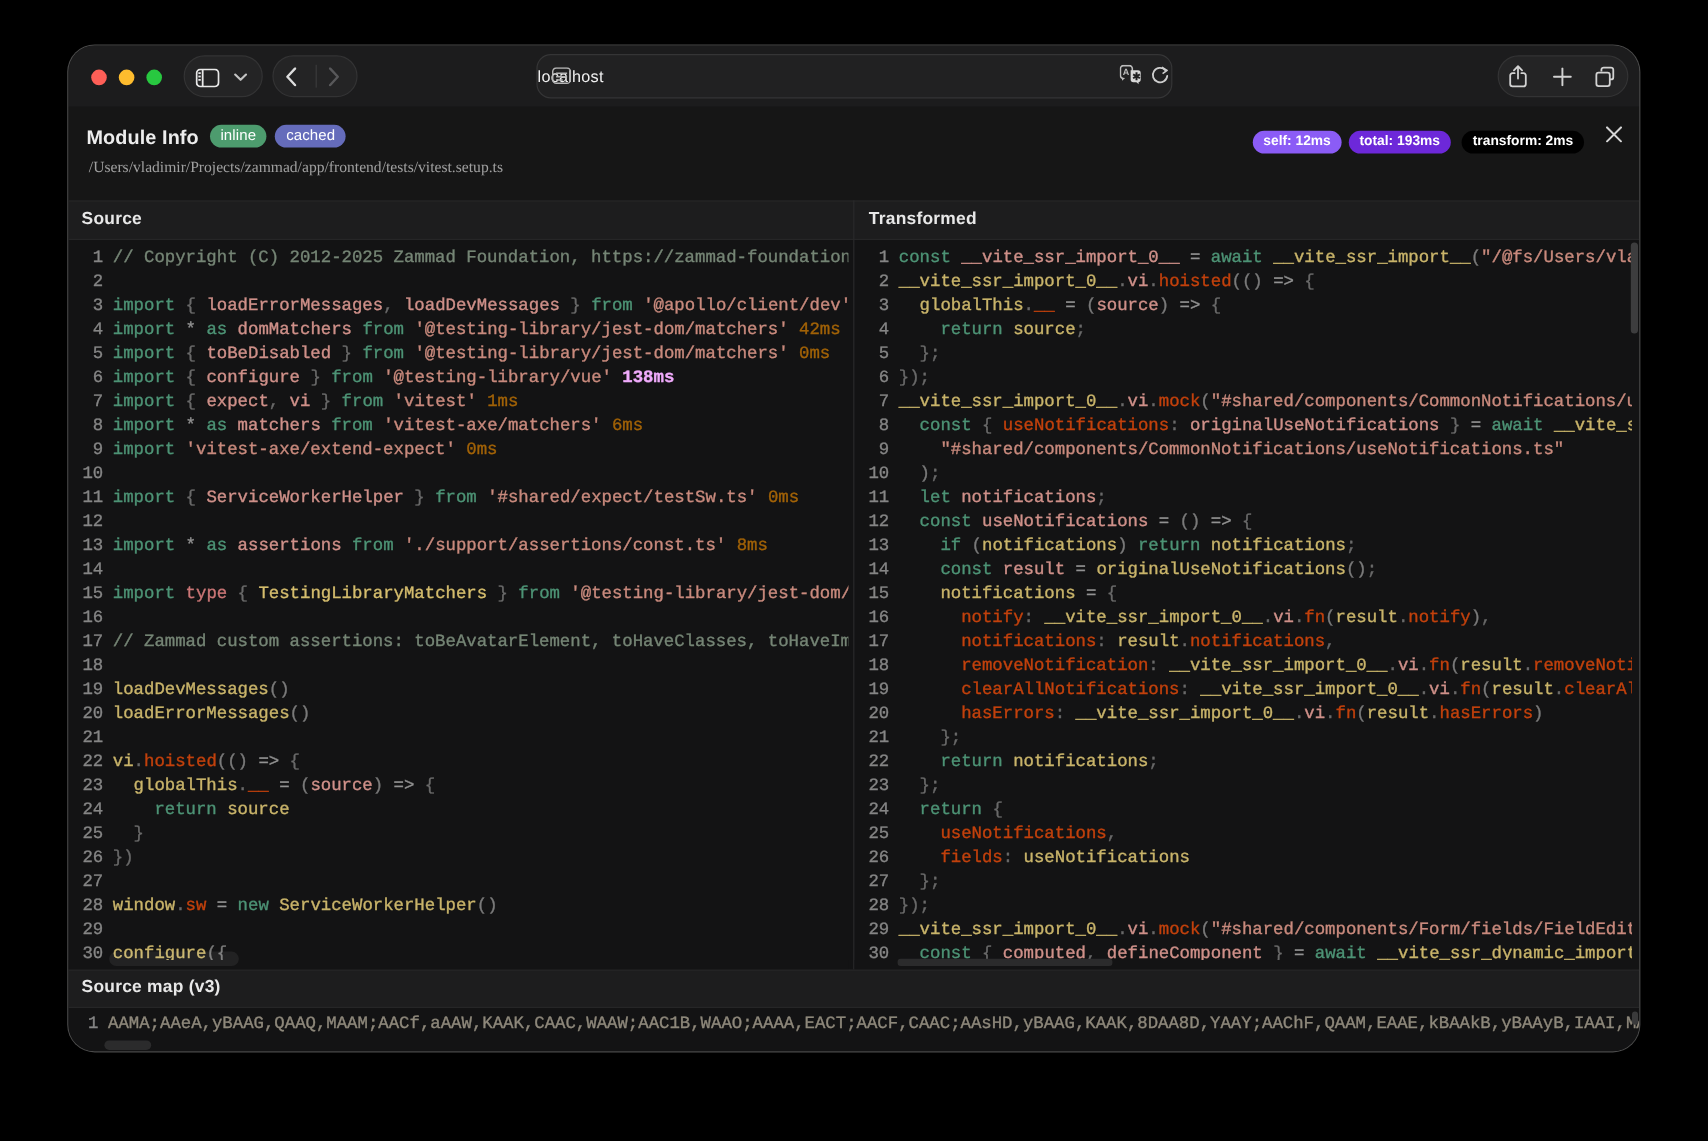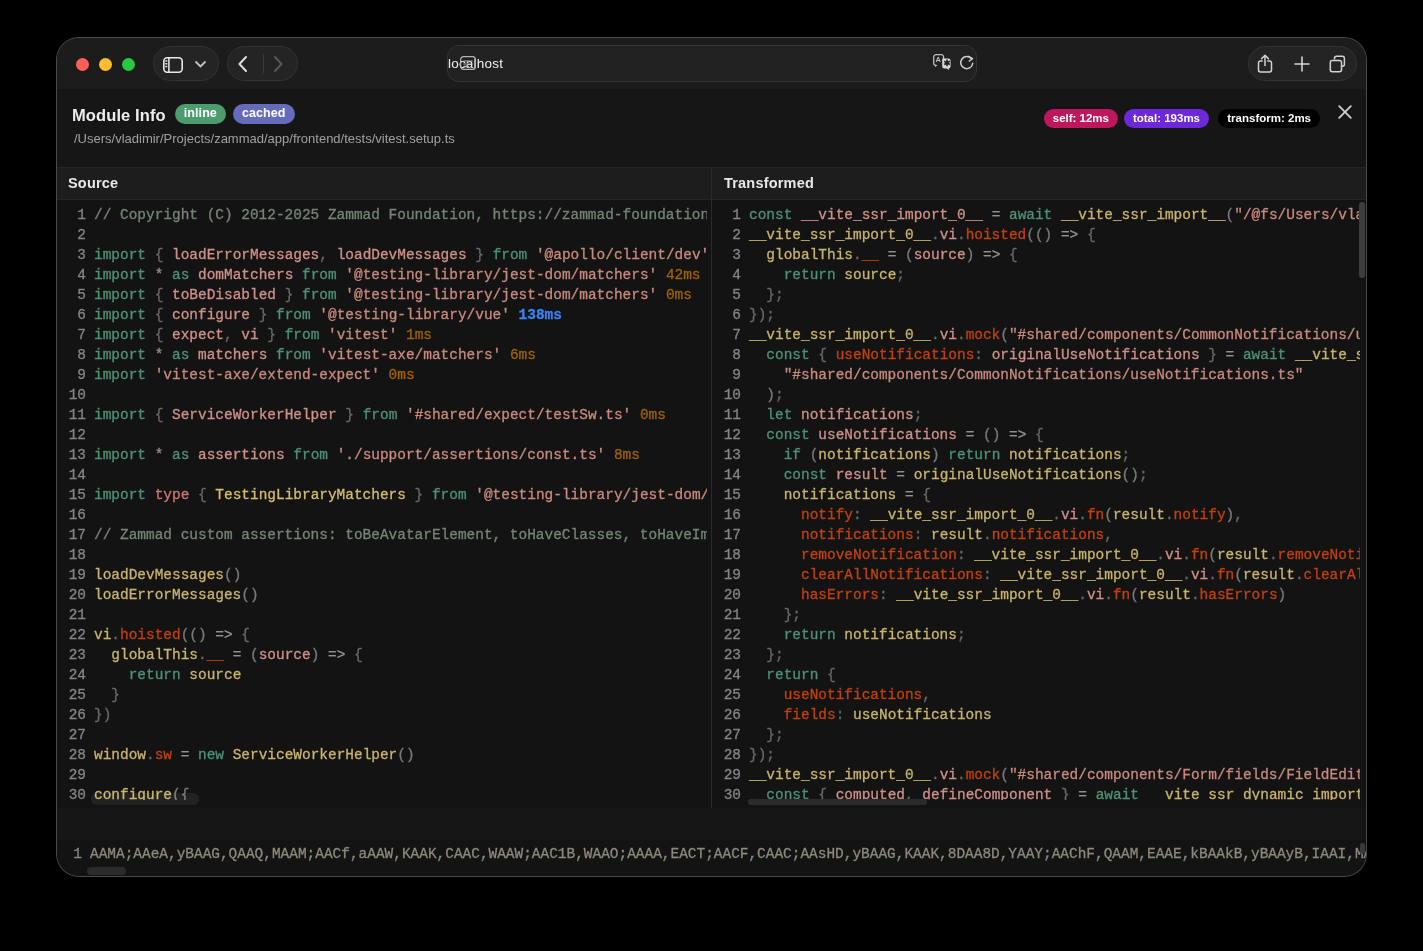--- a/index.html
+++ b/index.html
@@ -8,39 +8,39 @@
 
 #tb{position:absolute;left:0;top:0;width:100%;height:51px;background:#1c1c1d}
 .dot{position:absolute;top:19.5px;width:13px;height:13px;border-radius:50%}
 .pill{position:absolute;top:8px;height:35px;border-radius:17.5px;background:#242425;border:1px solid #333334}
 #url{position:absolute;left:390px;top:7px;width:530px;height:37px;border-radius:12px;background:#212122;
  border:1px solid #353536;color:#f0f0f0;font-size:13.5px;font-weight:400;letter-spacing:-.1px;text-align:left;line-height:36px;letter-spacing:.2px}
 svg.ic{position:absolute}
 
 #mh{position:absolute;left:0;top:51px;width:100%;height:78px;background:#161616}
 #mt{position:absolute;left:15px;top:17px;font-size:16.5px;font-weight:700;color:#ededed;letter-spacing:.1px}
-.badge{display:inline-block;font-size:12.5px;font-weight:700;color:#fff;border-radius:10px;height:19.5px;line-height:19.5px;padding:0 9px;position:relative;top:-2.5px;margin-left:9px;vertical-align:middle}
-#path{position:absolute;left:17px;top:42px;font-family:Liberation Sans, sans-serif;font-size:13px;color:#a0a0a0}
+.badge{display:inline-block;font-size:12.5px;font-weight:400;color:#fff;border-radius:10px;height:19.5px;line-height:19.5px;padding:0 9px;position:relative;top:-2.5px;margin-left:9px;vertical-align:middle}
+#path{position:absolute;left:17px;top:42px;font-family:Liberation Serif, serif;font-size:13px;color:#a0a0a0}
 .tb2{position:absolute;top:20px;height:19px;line-height:19px;border-radius:10px;font-size:11.5px;font-weight:700;color:#fff;padding:0 9px}
 
 #chead{position:absolute;left:0;top:129px;width:100%;height:33px;background:#1d1d1e;
  border-top:1px solid #262627;border-bottom:1px solid #262627}
 .ht{position:absolute;top:7px;font-size:14.5px;font-weight:700;color:#e8e8e8;letter-spacing:.2px}
 
 #codes{position:absolute;left:0;top:162px;width:100%;height:608px;background:#131314}
 .pane{position:absolute;top:0;height:608px;overflow:hidden}
 #lp{left:0;width:650px}
 #divider{position:absolute;left:654px;top:-33px;width:1px;height:641px;background:#2a2a2b}
 #rp{left:655px;width:648px}
 pre{font-family:"Liberation Mono",monospace;font-size:14.45px;line-height:20px;padding-top:5px;white-space:pre;-webkit-text-stroke:.3px currentColor}
 .ln{display:inline-block;width:29px;text-align:right;color:#858585;margin-right:8px}
 .k{color:#4d9375}.s{color:#c98a7d}.v{color:#cf9089}.m{color:#c2410c}.f{color:#c9b46a}
 .t{color:#d5bd6d}.p{color:#696969}.r{color:#7a7a7a}.e{color:#929292}
 .y{color:#cb7676}.c{color:#758575}.n{color:#a16207}
-.o{color:#3b82f6;font-weight:700}
+.o{color:#f0abfc;font-weight:700}
 .cover{position:absolute;left:0;bottom:0;width:100%;height:8px;background:#131314}
 .hthumb{position:absolute;height:5px;border-radius:2.5px;background:#2e2e2f}
 .vthumb{position:absolute;width:6px;border-radius:3px;background:#3d3d3e}
 
 #smh{position:absolute;left:0;top:770px;width:100%;height:32px;background:#1d1d1e;
  border-top:1px solid #262627;border-bottom:1px solid #262627}
 #smp{position:absolute;left:0;top:802px;width:100%;height:36px;background:#131314;overflow:hidden}
 #smp pre{padding-top:4px;color:#8e887b}
 #smp .ln{width:25px}
 </style></head><body>
@@ -98,21 +98,21 @@
         <line x1="1" y1="8" x2="15" y2="8" stroke="#d2d2d2" stroke-width="1.6" stroke-linecap="round"></line>
       </svg>
       <svg class="ic" style="left:1272px;top:16.5px" width="18" height="18" viewBox="0 0 18 18" fill="none">
         <path d="M5.5 4.5 V3.2 A1.9 1.9 0 0 1 7.4 1.3 H13.5 A1.9 1.9 0 0 1 15.4 3.2 V9.3 A1.9 1.9 0 0 1 13.5 11.2 H12.6" stroke="#d2d2d2" stroke-width="1.5"></path>
         <rect x="1.3" y="5.5" width="11.2" height="11.2" rx="1.9" stroke="#d2d2d2" stroke-width="1.5"></rect>
       </svg>
     </div>
     <div id="mh">
       <div id="mt">Module Info<span class="badge" style="background:#4d9c6e">inline</span><span class="badge" style="background:#656cbb;margin-left:7px">cached</span></div>
       <div id="path">/Users/vladimir/Projects/zammad/app/frontend/tests/vitest.setup.ts</div>
-      <div class="tb2" style="right:248px;background:#be185d">self: 12ms</div>
+      <div class="tb2" style="right:248px;background:#8b5cf6">self: 12ms</div>
       <div class="tb2" style="right:157px;background:#6d28d9">total: 193ms</div>
       <div class="tb2" style="right:46px;background:#000000">transform: 2ms</div>
       <svg style="position:absolute;right:14px;top:16px" width="14" height="14" viewBox="0 0 14 14">
         <path d="M1.2 1.2 L12.8 12.8 M12.8 1.2 L1.2 12.8" stroke="#d4d4d4" stroke-width="1.7" stroke-linecap="round"></path>
       </svg>
     </div>
     <div id="chead">
       <div class="ht" style="left:11px">Source</div>
       <div class="ht" style="left:667px">Transformed</div>
     </div>
@@ -181,17 +181,20 @@
 <span class="ln">26</span>    <span class="m">fields</span><span class="p">:</span> <span class="f">useNotifications</span>
 <span class="ln">27</span>  <span class="p">};</span>
 <span class="ln">28</span><span class="p">});</span>
 <span class="ln">29</span><span class="f">__vite_ssr_import_0__</span><span class="p">.</span><span class="v">vi</span><span class="p">.</span><span class="m">mock</span><span class="r">(</span><span class="s">"#shared/components/Form/fields/FieldEditor/FieldEditorInput.vue"</span>
 <span class="ln">30</span>  <span class="k">const</span> <span class="p">{</span> <span class="v">computed</span><span class="p">,</span> <span class="v">defineComponent</span> <span class="p">}</span> <span class="e">=</span> <span class="k">await</span> <span class="f">__vite_ssr_dynamic_import__</span></pre>
         <div class="cover"></div>
         <div class="hthumb" style="left:36px;top:599px;width:179px;height:6px;background:#2b2b2c"></div>
       </div>
       <div class="vthumb" style="left:1302px;top:2px;height:76px"></div>
     </div>
+    <div id="smh">
+      <div class="ht" style="left:11px;top:6px">Source map (v3)</div>
+    </div>
     <div id="smp">
       <pre><span class="ln">1</span>AAMA;AAeA,yBAAG,QAAQ,MAAM;AACf,aAAW,KAAK,CAAC,WAAW;AAC1B,WAAO;AAAA,EACT;AACF,CAAC;AAsHD,yBAAG,KAAK,8DAA8D,YAAY;AAChF,QAAM,EAAE,kBAAkB,yBAAyB,IAAI,MAAM,KAAK</pre>
       <div class="hthumb" style="left:30px;top:27px;width:39px;height:8px;border-radius:4px;background:#2b2b2c"></div>
       <div style="position:absolute;right:1px;top:3px;width:5px;height:11px;border-radius:2.5px;background:#3a3a3b"></div>
     </div>
   </div>
 </body></html>

